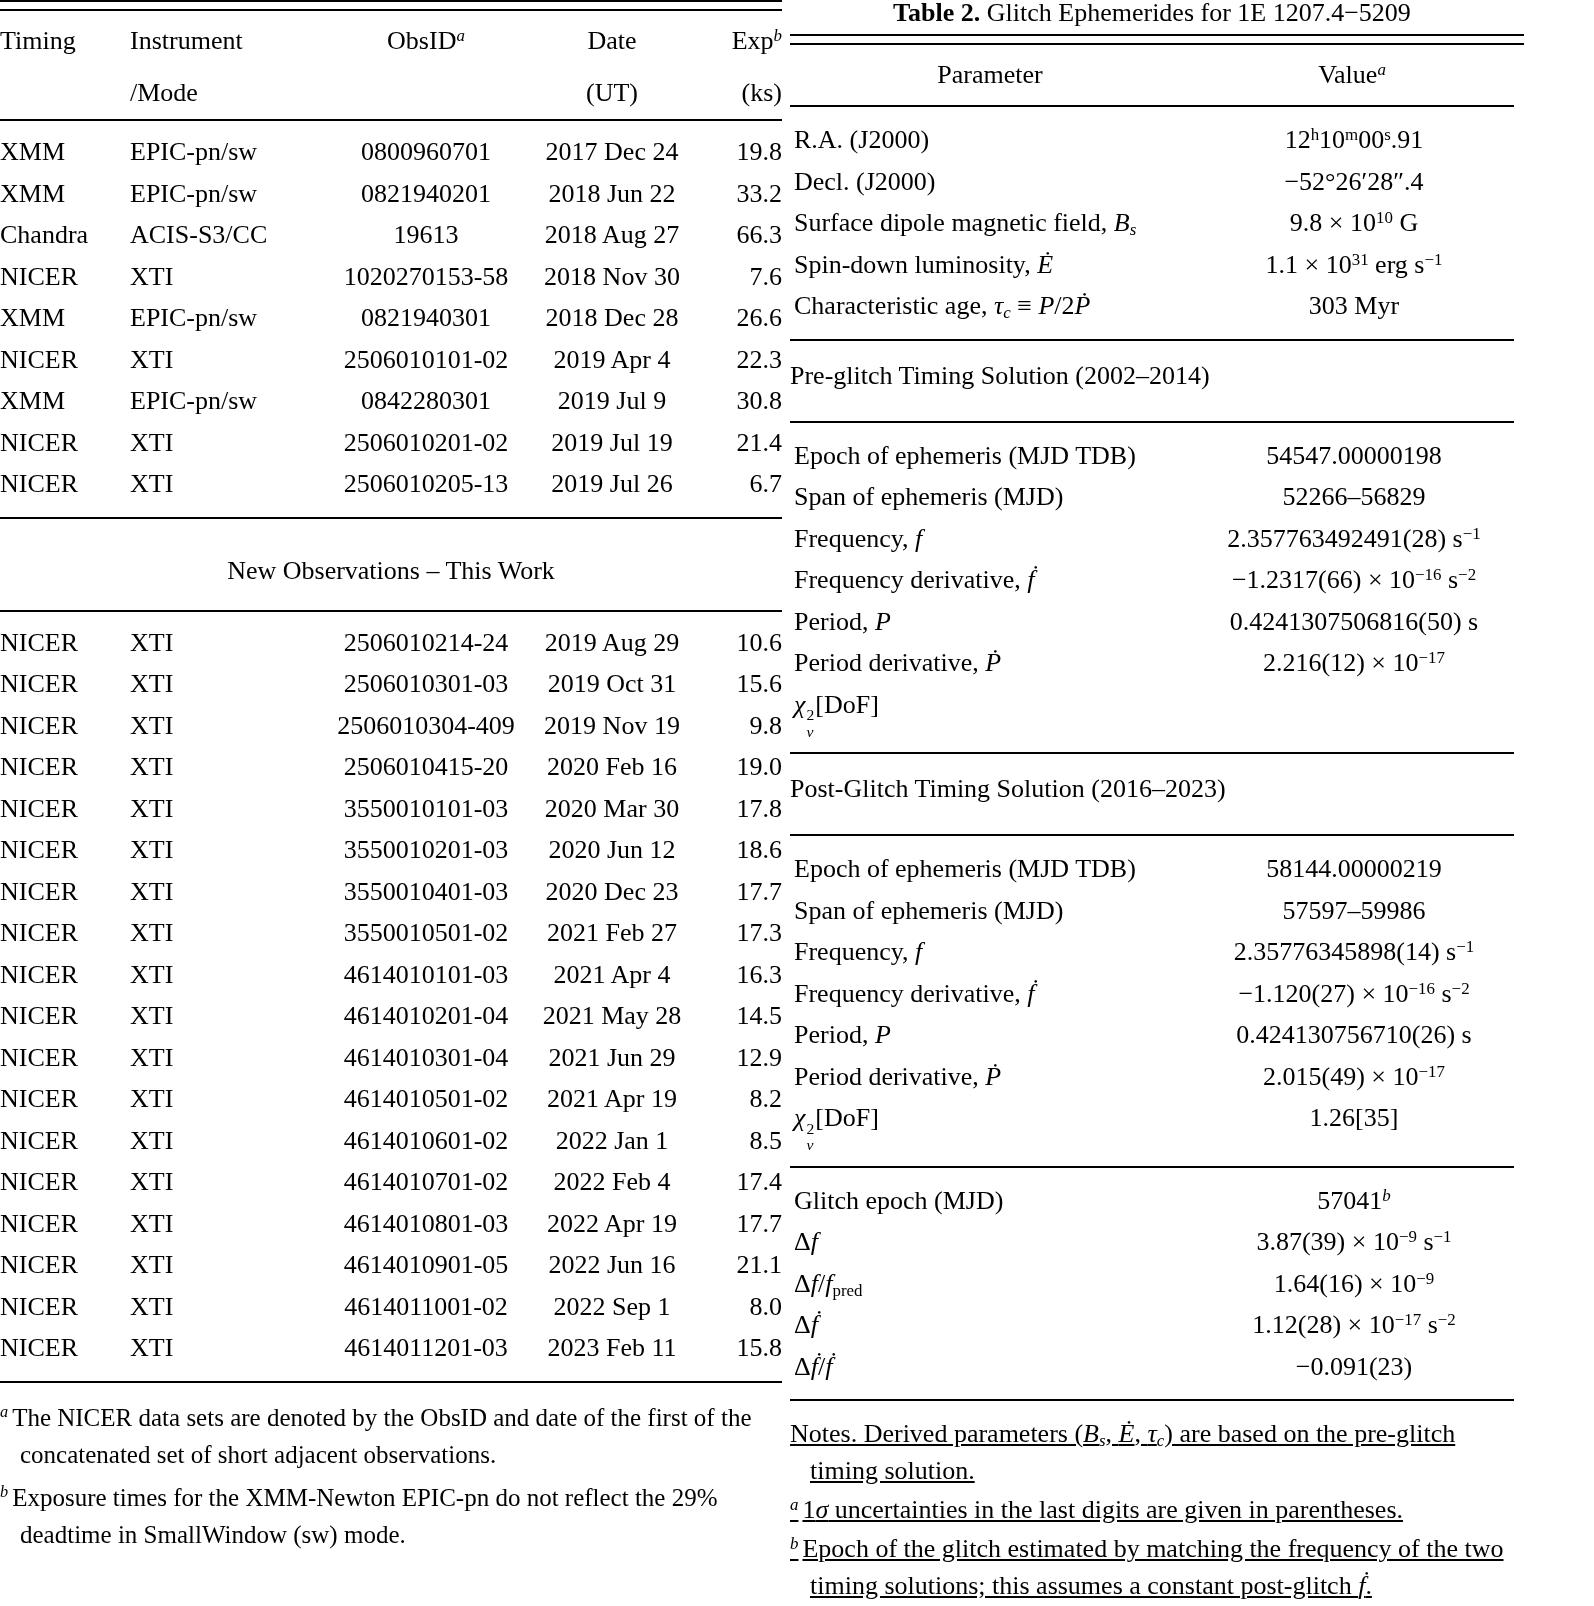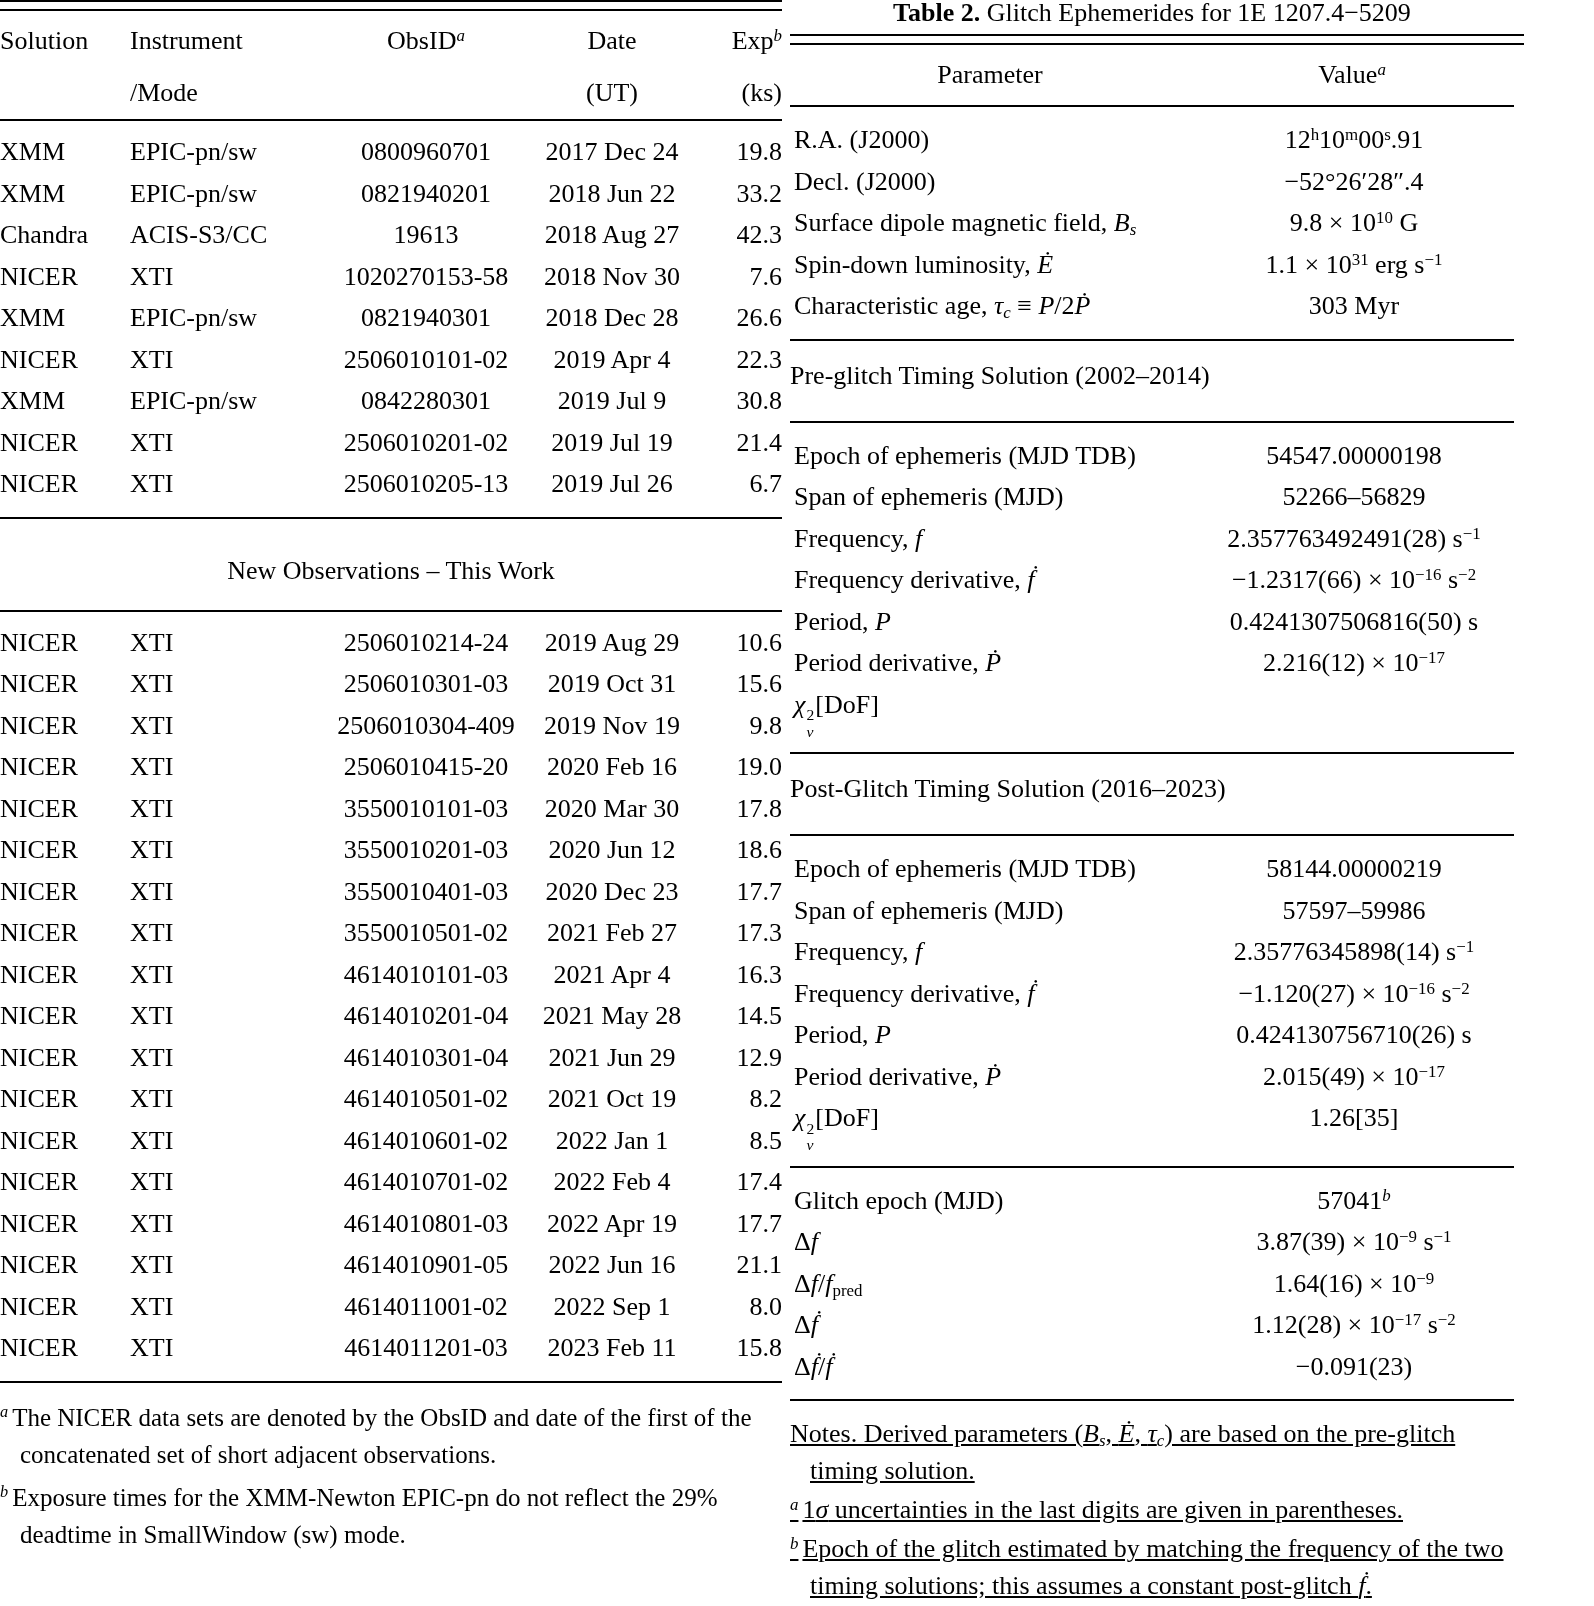--- a/index.html
+++ b/index.html
@@ -71,21 +71,21 @@
     <table class="obs-table">
       <colgroup>
         <col class="c0">
           <col class="c1">
           <col class="c2">
           <col class="c3">
           <col class="c4">
       </colgroup>
       <thead>
         <tr>
-            <th class="oc0">Solution</th>
+            <th class="oc0">Timing</th>
             <th class="oc1">Instrument</th>
             <th class="oc2">ObsID<sup><i>a</i></sup></th>
             <th class="oc3">Date</th>
             <th class="oc4">Exp<sup><i>b</i></sup></th>
           </tr>
         <tr>
             <th class="oc0"></th>
             <th class="oc1">/Mode</th>
             <th class="oc2"></th>
             <th class="oc3">(UT)</th>
@@ -105,21 +105,21 @@
             <td class="oc1">EPIC-pn/sw</td>
             <td class="oc2">0821940201</td>
             <td class="oc3">2018 Jun 22</td>
             <td class="oc4">33.2</td>
           </tr>
           <tr>
             <td class="oc0">Chandra</td>
             <td class="oc1">ACIS-S3/CC</td>
             <td class="oc2">19613</td>
             <td class="oc3">2018 Aug 27</td>
-            <td class="oc4">42.3</td>
+            <td class="oc4">66.3</td>
           </tr>
           <tr>
             <td class="oc0">NICER</td>
             <td class="oc1">XTI</td>
             <td class="oc2">1020270153-58</td>
             <td class="oc3">2018 Nov 30</td>
             <td class="oc4">7.6</td>
           </tr>
           <tr>
             <td class="oc0">XMM</td>
@@ -246,21 +246,21 @@
             <td class="oc0">NICER</td>
             <td class="oc1">XTI</td>
             <td class="oc2">4614010301-04</td>
             <td class="oc3">2021 Jun 29</td>
             <td class="oc4">12.9</td>
           </tr>
           <tr>
             <td class="oc0">NICER</td>
             <td class="oc1">XTI</td>
             <td class="oc2">4614010501-02</td>
-            <td class="oc3">2021 Oct 19</td>
+            <td class="oc3">2021 Apr 19</td>
             <td class="oc4">8.2</td>
           </tr>
           <tr>
             <td class="oc0">NICER</td>
             <td class="oc1">XTI</td>
             <td class="oc2">4614010601-02</td>
             <td class="oc3">2022 Jan 1</td>
             <td class="oc4">8.5</td>
           </tr>
           <tr>

